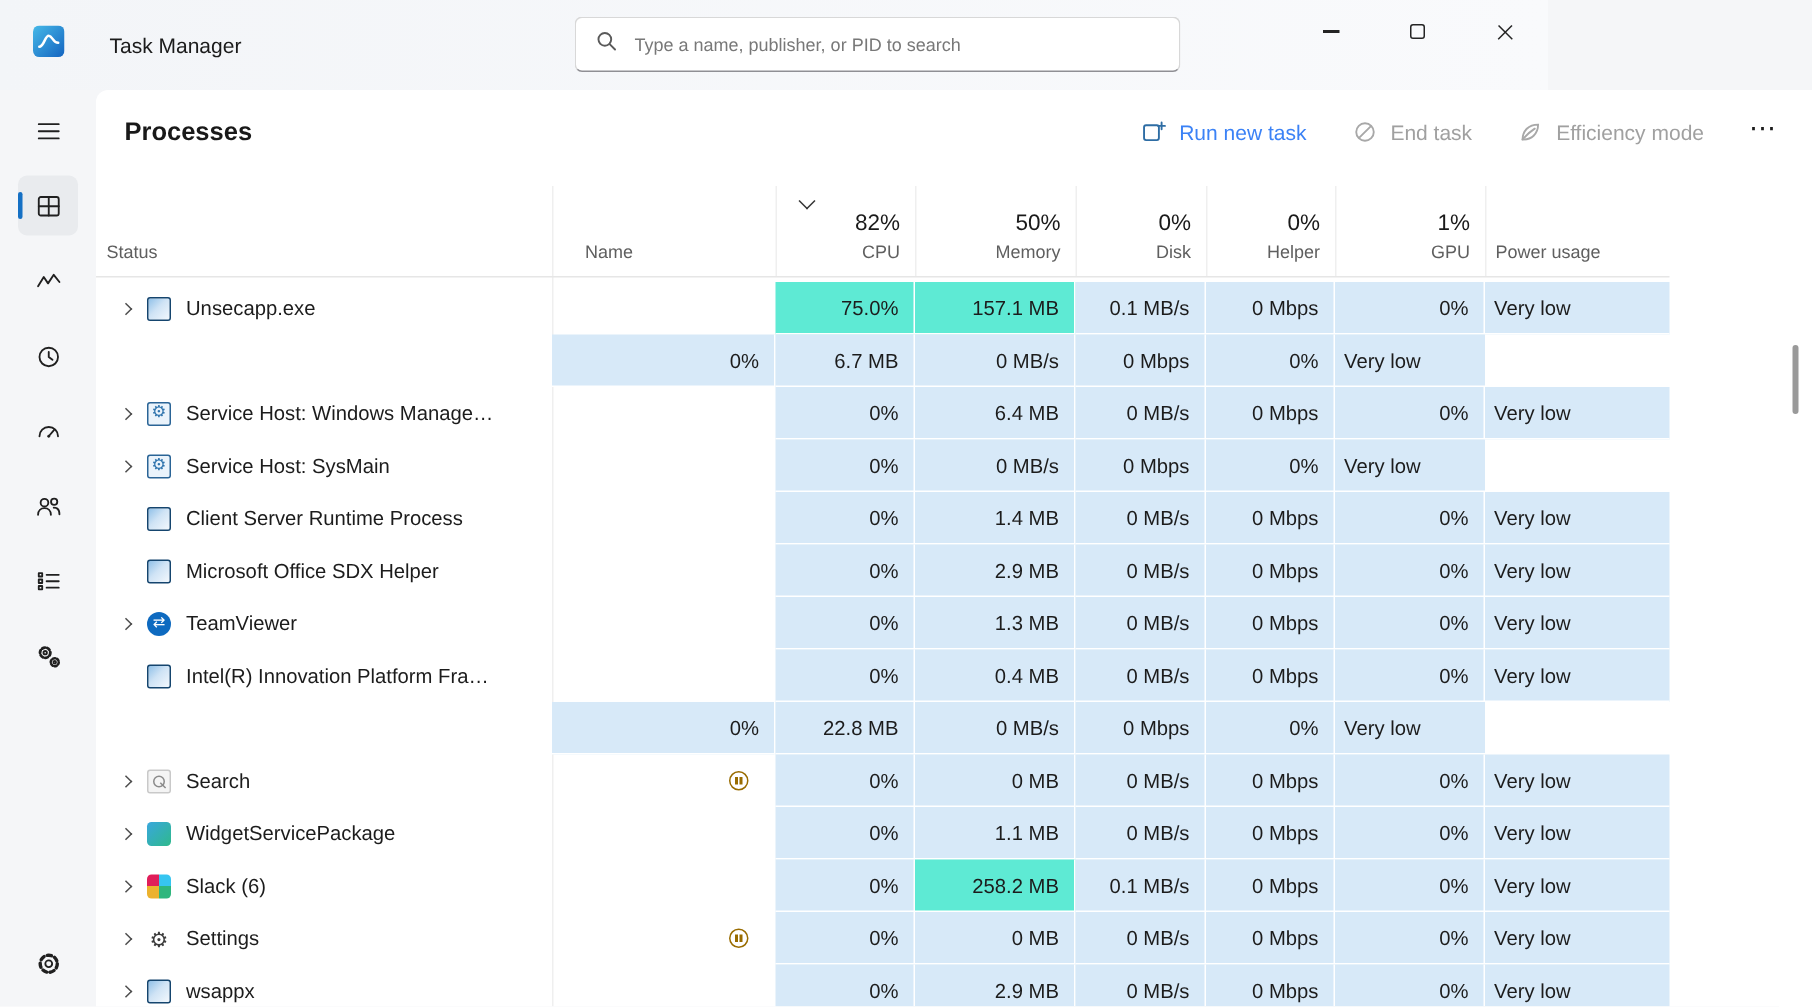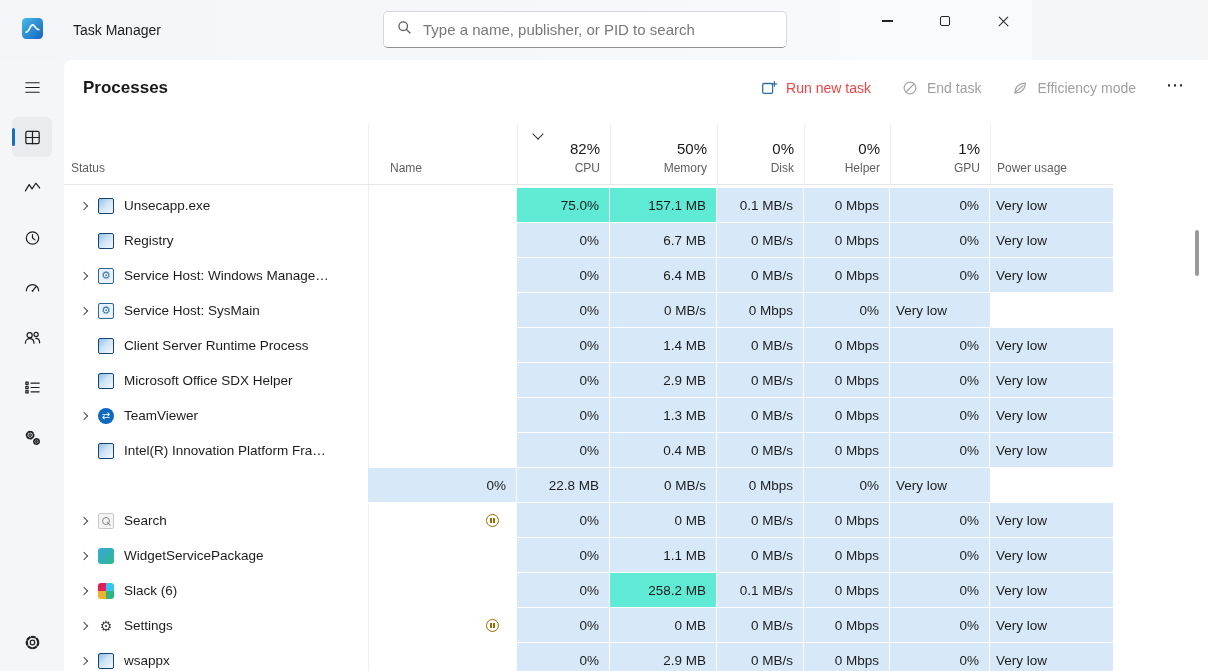--- a/index.html
+++ b/index.html
@@ -4,21 +4,21 @@
 <style>
   * { margin:0; padding:0; box-sizing:border-box; }
   html,body { width:1208px; height:671px; overflow:hidden; }
   body { font-family:"Liberation Sans","DejaVu Sans",sans-serif; background:#f5f6f8; color:#1c1c1c; position:relative; }
 
   
   .titlebar { position:absolute; left:0; top:0; width:1032px; height:60px; background:linear-gradient(90deg,#f3f5f8,#f9fafc); }
   .tb-left { position:absolute; left:22px; top:0; height:60px; display:flex; align-items:center; gap:30px; }
   .apptitle { font-size:14px; color:#1b1b1b; }
   .searchbox { position:absolute; left:383px; top:11px; width:404px; height:37px; background:#fff; border:1px solid #d8d8d8; border-bottom:1px solid #8f8f94; border-radius:5px; display:flex; align-items:center; padding:0 12px; gap:10px; }
-  .searchbox input { border:none; outline:none; flex:1; font-size:15px; color:#0c4a6e; background:transparent; font-family:inherit; }
+  .searchbox input { border:none; outline:none; flex:1; font-size:12px; color:#0c4a6e; background:transparent; font-family:inherit; }
   .searchbox input::placeholder { color:#787878; }
   .wincontrols { position:absolute; right:0; top:0; display:flex; }
   .wc { width:58px; height:42px; display:flex; align-items:center; justify-content:center; background:transparent; border:none; cursor:pointer; }
   .glyph-min { width:11px; height:1.3px; background:#242424; display:block; }
   .glyph-max { width:10px; height:10px; border:1.1px solid #242424; border-radius:2px; display:block; }
   .glyph-close { width:13px; height:13px; position:relative; display:block; }
   .glyph-close::before,.glyph-close::after { content:""; position:absolute; left:0; top:6px; width:13px; height:1.3px; background:#242424; }
   .glyph-close::before { transform:rotate(45deg); }
   .glyph-close::after { transform:rotate(-45deg); }
 
@@ -27,21 +27,21 @@
   .side-item { width:40px; height:40px; border:none; background:transparent; border-radius:6px; display:flex; align-items:center; justify-content:center; position:relative; cursor:pointer; }
   .side-item.active { background:#e9ebee; }
   .side-item.active::before { content:""; position:absolute; left:0; top:11px; width:3px; height:18px; border-radius:2px; background:#1570c4; }
   .side-item.pin-bottom { margin-top:auto; margin-bottom:9px; }
   .side-item svg { stroke:#202020; fill:none; stroke-width:1.3; stroke-linecap:round; stroke-linejoin:round; }
 
   
   .content { position:absolute; left:64px; top:60px; width:1144px; height:611px; background:#fff; border-top-left-radius:8px; overflow:hidden; }
   .page-title { position:absolute; left:19px; top:18px; font-size:17px; font-weight:700; color:#191919; }
   .actions { position:absolute; right:23px; top:16px; display:flex; align-items:center; gap:30px; }
-  .abtn { display:flex; align-items:center; gap:8px; font-size:14px; color:#ef4444; background:none; border:none; cursor:pointer; font-family:inherit; }
+  .abtn { display:flex; align-items:center; gap:8px; font-size:14px; color:#3b82f6; background:none; border:none; cursor:pointer; font-family:inherit; }
   .abtn.disabled { color:#a0a0a0; }
   .abtn svg { flex:0 0 auto; }
   .more-btn { font-size:18px; letter-spacing:1px; color:#1b1b1b; background:none; border:none; cursor:pointer; line-height:1; padding-bottom:6px; }
 
   
   .table { position:absolute; left:0; top:64px; right:0; bottom:0; }
   .thead { position:relative; display:grid; grid-template-columns:304px 149px 93px 107px 87px 86px 100px 123px; width:1049px; height:61px; border-bottom:1px solid #e6e6e6; }
   .hc { display:flex; flex-direction:column; justify-content:flex-end; padding-bottom:10px; gap:6px; }
   .hc .total { font-size:15px; color:#1a1a1a; line-height:1; }
   .hc .lbl { font-size:12px; color:#5f5f5f; line-height:1; }
@@ -260,25 +260,20 @@
       
     </div>
     <div class="cell num hot">75.0%</div>
     <div class="cell num hot">157.1 MB</div>
     <div class="cell num">0.1 MB/s</div>
     <div class="cell num">0 Mbps</div>
     <div class="cell num">0%</div>
     <div class="cell c-power">Very low</div>
   </div>
         <div class="trow">
-    <div class="cell c-name">
-      <span class="chev" style="visibility: hidden;"></span>
-      <span class="picon" data-icon="app"></span>
-      <span class="pname">Registry</span>
-    </div>
     <div class="cell c-status">
       
     </div>
     <div class="cell num">0%</div>
     <div class="cell num">6.7 MB</div>
     <div class="cell num">0 MB/s</div>
     <div class="cell num">0 Mbps</div>
     <div class="cell num">0%</div>
     <div class="cell c-power">Very low</div>
   </div>

